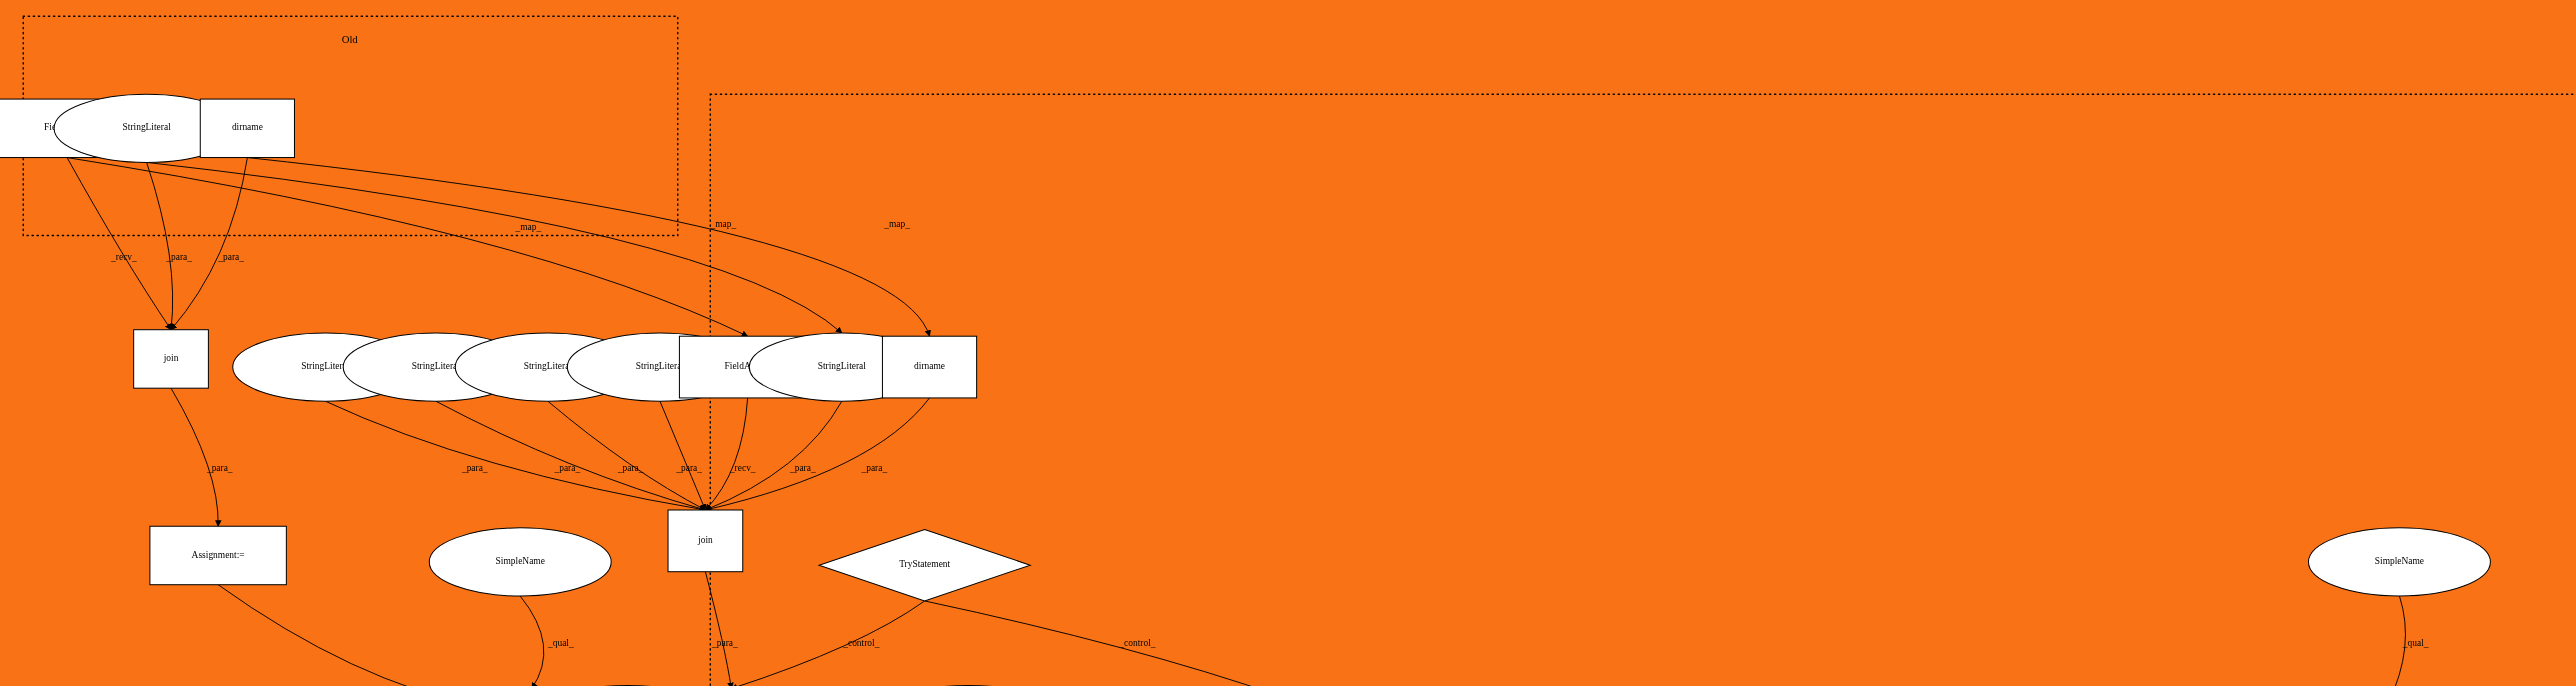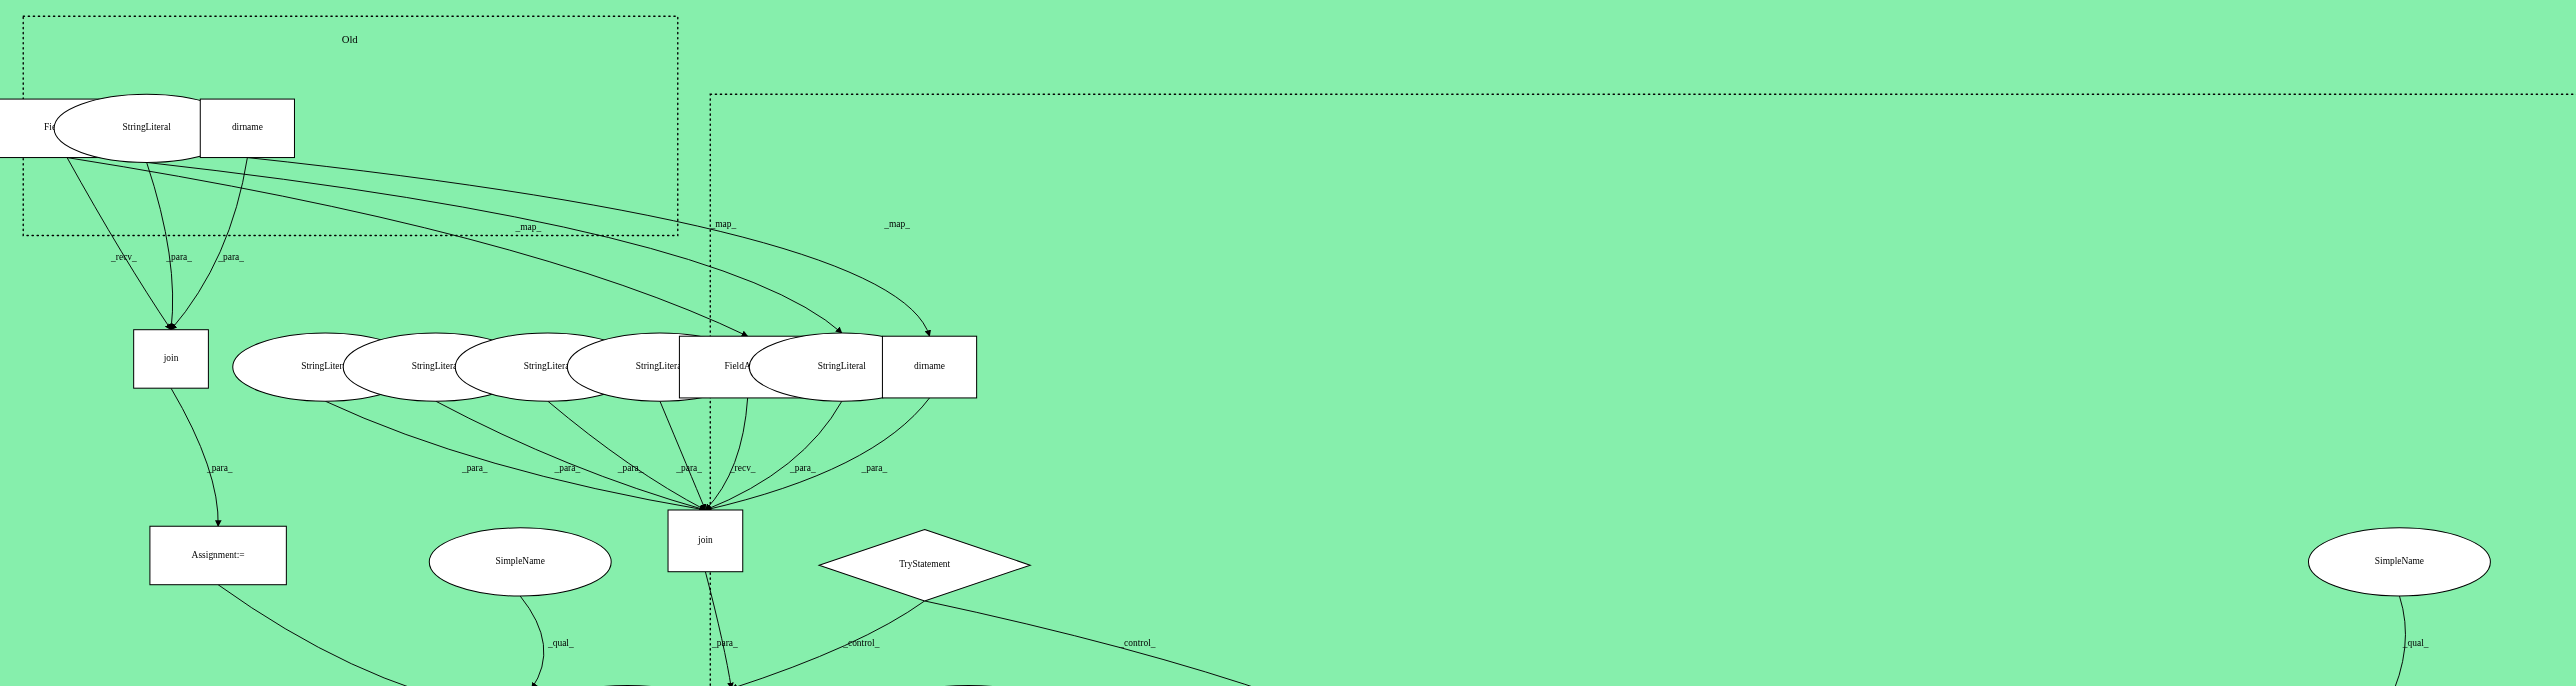--- a/index.html
+++ b/index.html
@@ -4,21 +4,21 @@
 <style>
   html, body {
     margin: 0;
     padding: 0;
     background: #ffffff;
   }
   #canvas-wrap {
     position: relative;
     width: 2576px;
     height: 686px;
-    background: #86efac;
+    background: #f97316;
     overflow: hidden;
   }
   svg#graph {
     display: block;
     width: 2576px;
     height: 686px;
     font-family: "Liberation Serif", "DejaVu Serif", serif;
   }
   .cluster-box {
     fill: none;

